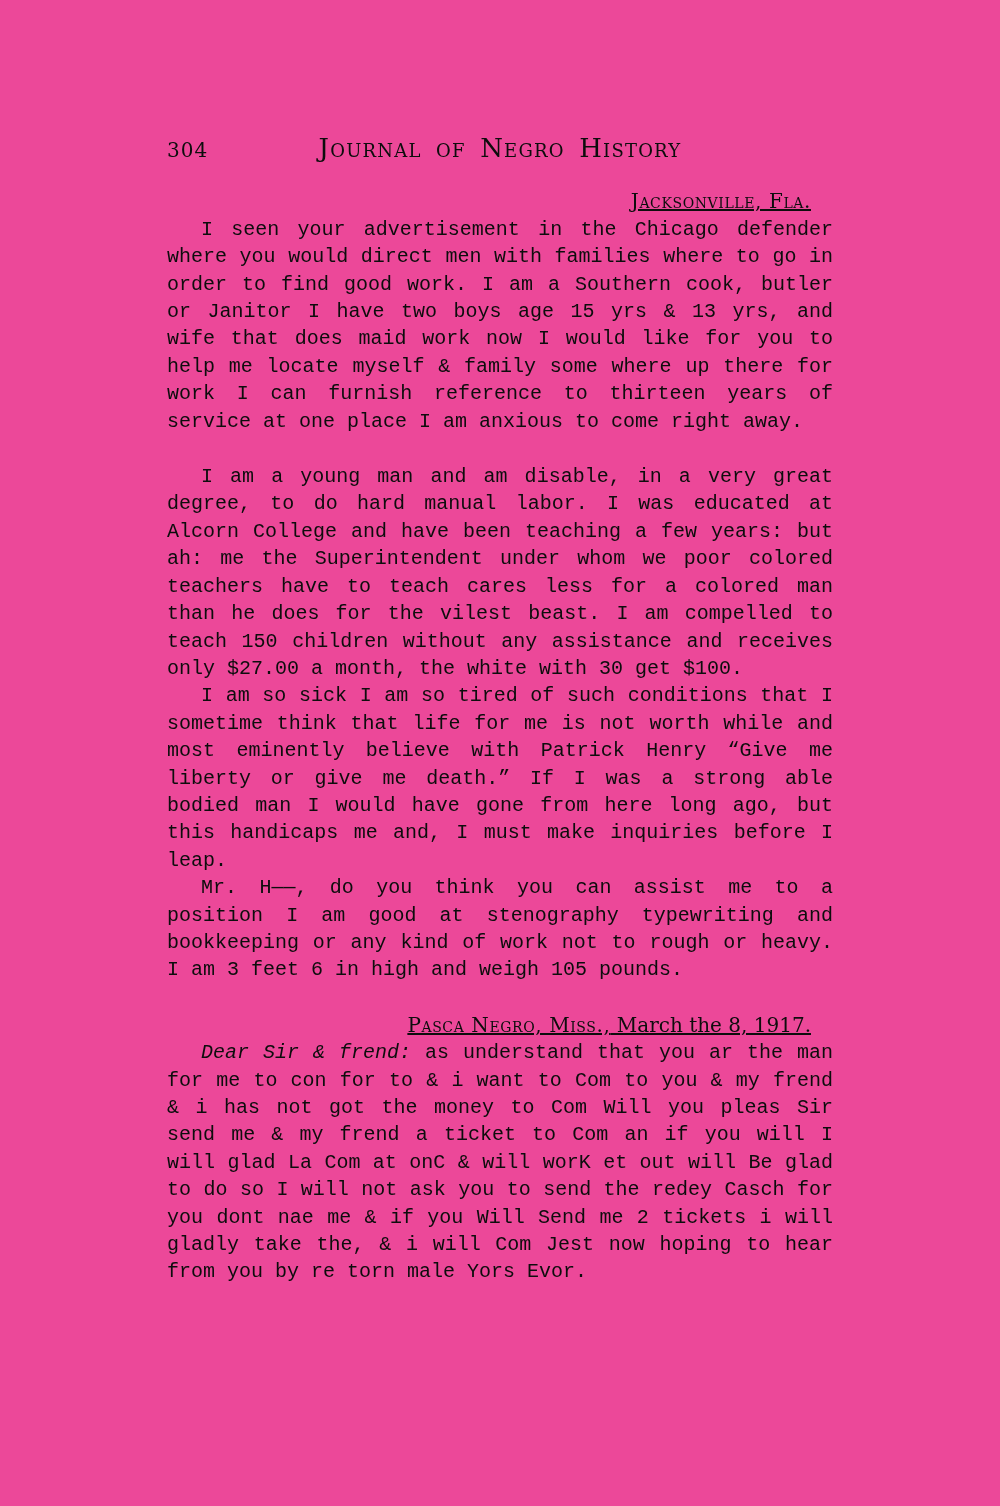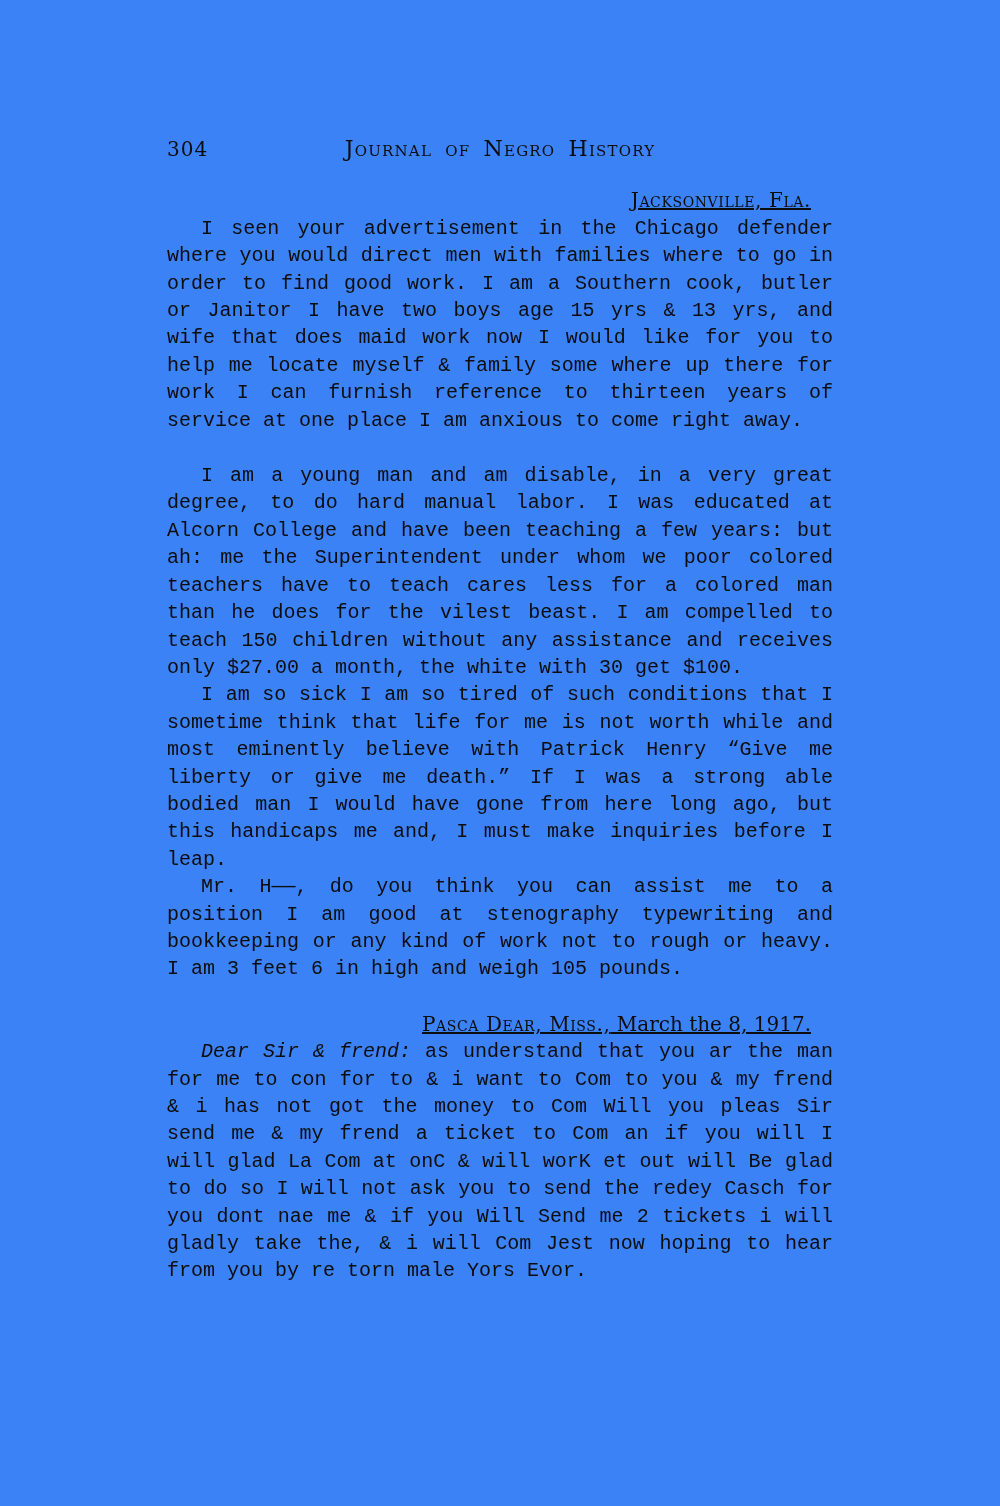--- a/index.html
+++ b/index.html
@@ -5,21 +5,21 @@
   html, body {
     margin: 0;
     padding: 0;
     background: #ffffff;
   }
   .page {
     position: relative;
     width: 1000px;
     height: 1506px;
     margin: 0 auto;
-    background: #3b82f6;
+    background: #ec4899;
     color: #0d0d0d;
     font-family: "DejaVu Serif", "Liberation Serif", serif;
     font-size: 20px;
     line-height: 27.4px;
     box-sizing: border-box;
     padding: 135px 167px 0 167px;
     overflow: hidden;
   }
   .page-header {
     display: grid;
@@ -28,21 +28,21 @@
     margin-bottom: 24px;
   }
   .page-num {
     justify-self: start;
     font-size: 20px;
     letter-spacing: 1px;
   }
   .journal-title {
     justify-self: center;
     font-variant: small-caps;
-    font-size: 22px;
+    font-size: 26px;
     letter-spacing: 1.2px;
     word-spacing: 5px;
     white-space: nowrap;
   }
   .letter { margin: 0; }
   .letter + .letter { margin-top: 28px; }
   .dateline {
     text-align: right;
     padding-right: 22px;
     white-space: nowrap;
@@ -79,20 +79,20 @@
   </section>
 
   <section class="letter">
     <p class="body-par">I am a young man and am disable, in a very great degree, to do hard manual labor.  I was educated at Alcorn College and have been teaching a few years: but ah: me the Superintendent under whom we poor colored teachers have to teach cares less for a colored man than he does for the vilest beast.  I am compelled to teach 150 children without any assistance and receives only $27.00 a month, the white with 30 get $100.</p>
     <p class="body-par">I am so sick I am so tired of such conditions that I sometime think that life for me is not worth while and most eminently believe with Patrick Henry “Give me liberty or give me death.”  If I was a strong able bodied man I would have gone from here long ago, but this handicaps me and, I must make inquiries before I leap.</p>
     <p class="body-par">Mr. H——, do you think you can assist me to a position I am good at stenography typewriting and bookkeeping or any kind of work not to rough or heavy.  I am 3 feet 6 in high and weigh 105 pounds.</p>
   </section>
 
   <section class="letter">
     <div class="dateline">
-      <span class="smallcaps">Pasca Dear, Miss.,</span><span> March the 8, 1917.</span>
+      <span class="smallcaps">Pasca Negro, Miss.,</span><span> March the 8, 1917.</span>
     </div>
     <p class="body-par">
       <span class="ital">Dear Sir &amp; frend:</span><span> as understand that you ar the man for me to con for to &amp; i want to Com to you &amp; my frend &amp; i has not got the money to Com Will you pleas Sir send me &amp; my frend a ticket to Com an if you will I will glad La Com at onC &amp; will worK et out will Be glad to do so I will not ask you to send the redey Casch for you dont nae me &amp; if you Will Send me 2 tickets i will gladly take the, &amp; i will Com Jest now hoping to hear from you by re torn male Yors Evor.</span>
     </p>
   </section>
 
 </div>
 
 </body></html>

